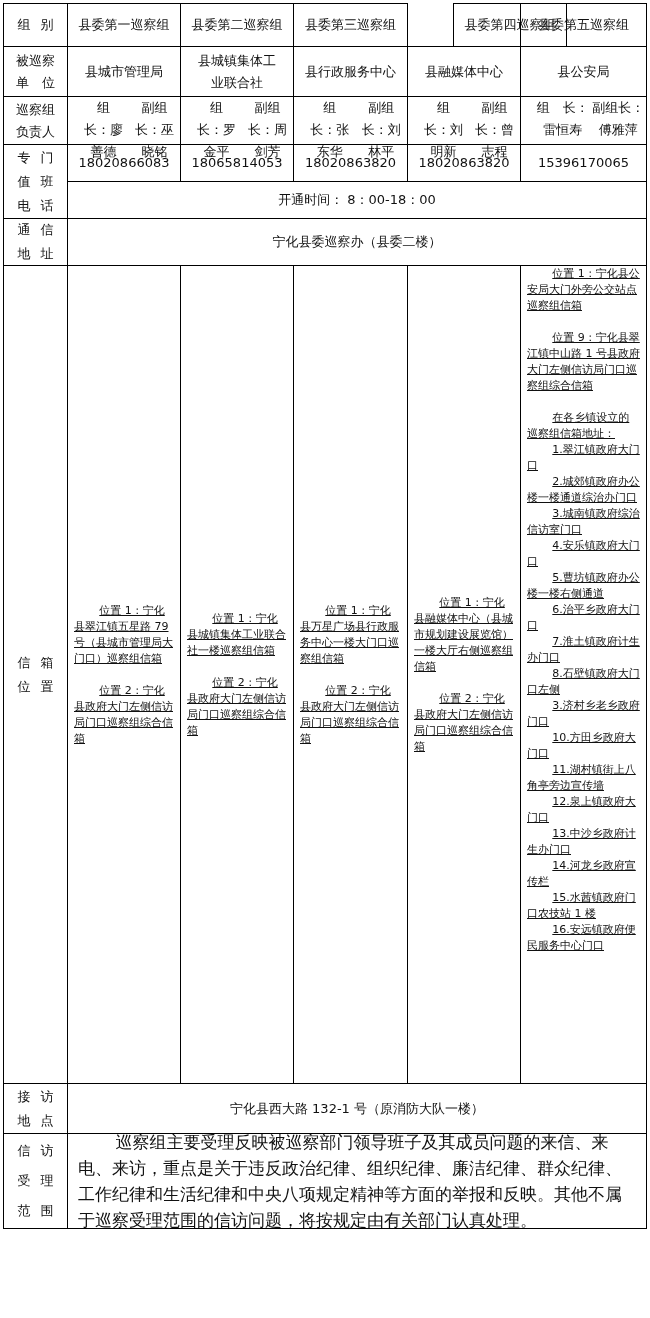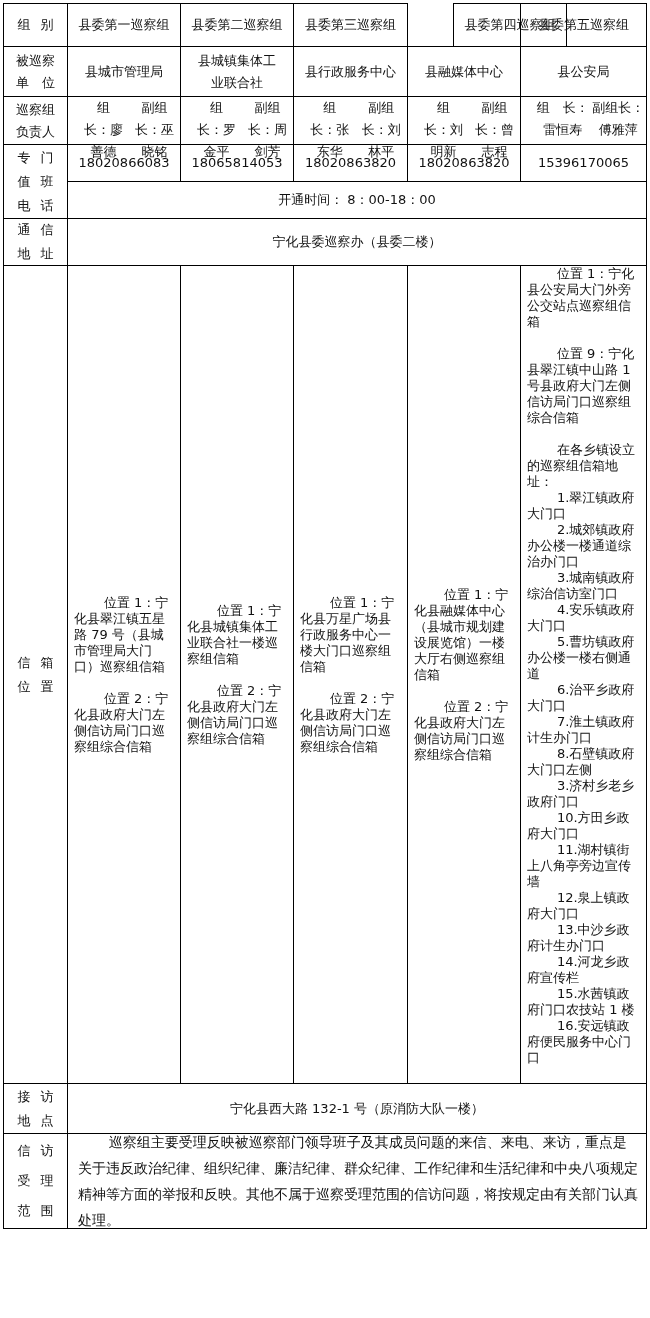--- a/index.html
+++ b/index.html
@@ -5,24 +5,24 @@
   html, body { margin:0; padding:0; background:#ffffff; }
   body { width:650px; height:1318px; position:relative; overflow:hidden;
          font-family:"DejaVu Sans", "Liberation Sans", sans-serif; color:#111; }
   .cell { position:absolute; box-sizing:border-box; border:1px solid #000;
           display:flex; align-items:center; justify-content:center; text-align:center;
           font-size:13px; line-height:18px; }
   .hdr { font-size:13px; line-height:22px; text-align:justify; padding:0 8px; }
   .hdr span { display:block; }
   .two { display:flex; flex-direction:row; justify-content:center; align-items:flex-start; padding-left:10px; }
   .loc { align-items:center; justify-content:flex-start; text-align:left; padding:0 6px; }
-  .loc p { margin:0; font-size:13px; line-height:16px; }
+  .loc p { margin:0; font-size:11px; line-height:16px;text-decoration:underline; }
   .loc .blk { margin-bottom:16px; }
   .loc .ind { text-indent:2.3em; }
-  .scope { font-size:14px; line-height:26px; text-align:left; align-items:center; padding:0 8px 0 10px; }
+  .scope { font-size:17px; line-height:26px; text-align:left; align-items:center; padding:0 8px 0 10px; }
   .scope p { margin:0; text-indent:2.2em; }
   .lbl2 { display:grid; grid-template-columns:1fr 1fr; width:46px; row-gap:4px; }
   .lbl2 span { text-align:center; }
 </style>
 </head>
 <body>
 
 <div class="cell hdr" style="left:3px;top:3px;width:65px;height:44px;">
   <div class="lbl2">
       <span>组</span>

